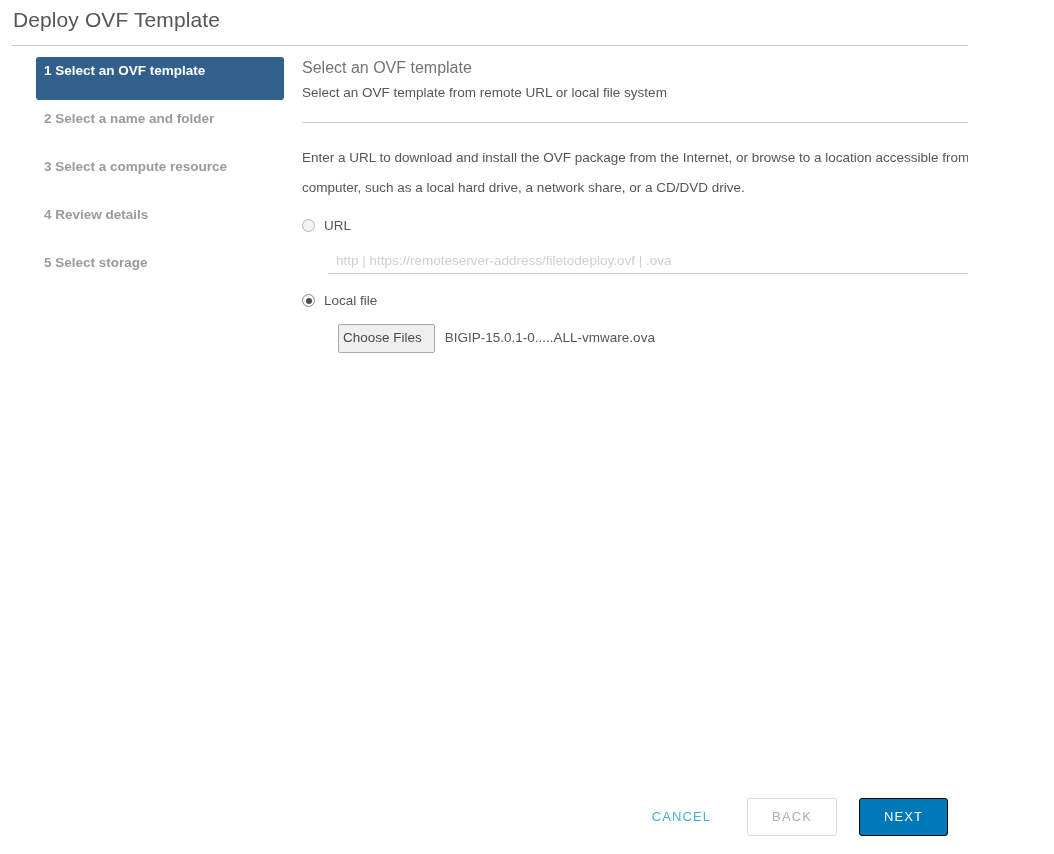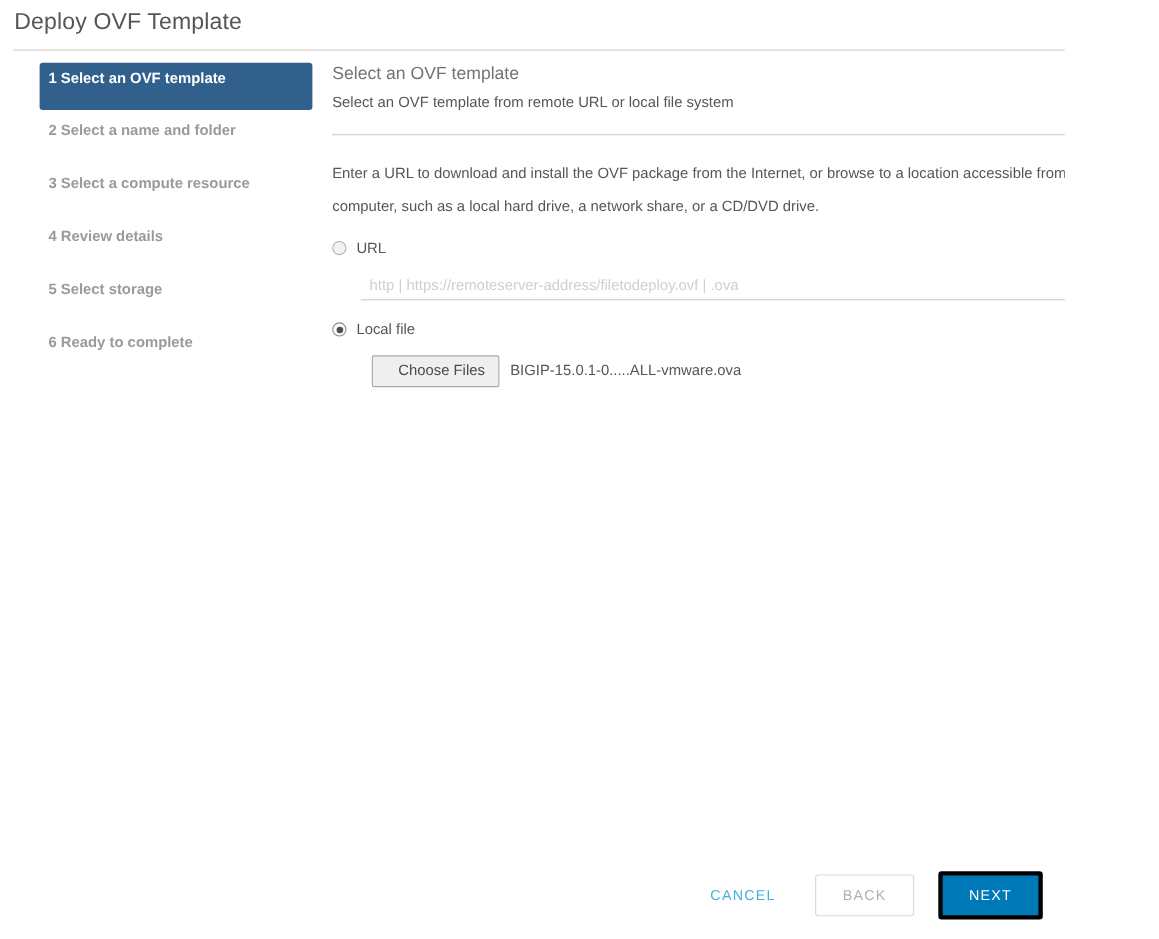--- a/index.html
+++ b/index.html
@@ -164,21 +164,21 @@
     margin-top: 14px;
     margin-left: 36px;
   }
   .choose-files-btn {
     font-family: "Liberation Sans", sans-serif;
     font-size: 13.5px;
     color: #4a4a4a;
     background: #efefef;
     border: 1px solid #a9a9a9;
     border-radius: 2px;
-    padding: 5px 12px 6px 23px;
+    padding: 5px 12px 6px 4px;
     line-height: 16px;
     cursor: pointer;
   }
   .file-name {
     font-size: 13.5px;
     color: #565656;
     margin-left: 10px;
     line-height: 18px;
   }
 
@@ -208,41 +208,40 @@
   .btn-outline {
     background: #ffffff;
     border: 1px solid #d8d8d8;
     color: #b0b0b0;
     padding: 10px 24px;
     margin-left: 22px;
     cursor: default;
   }
   .btn-primary {
     background: #0079b8;
-    border: 4px solid #000000;
+    border: 1px solid #000000;
     color: #ffffff;
     padding: 10px 24px;
     margin-left: 22px;
   }
 </style>
 </head>
 <body>
 
 <div class="wizard">
 
   <div class="wizard-title">Deploy OVF Template</div>
   <div class="title-rule"></div>
 
   <nav class="steps">
     <div class="step active">1 Select an OVF template</div>
     <div class="step">2 Select a name and folder</div>
     <div class="step">3 Select a compute resource</div>
     <div class="step">4 Review details</div>
     <div class="step">5 Select storage</div>
-    <div class="step">6 Ready to complete</div>
   </nav>
 
   <section class="content">
     <div class="content-heading">Select an OVF template</div>
     <div class="content-sub">Select an OVF template from remote URL or local file system</div>
     <div class="content-rule"></div>
 
     <p class="description">Enter a URL to download and install the OVF package from the Internet, or browse to a location accessible from your computer, such as a local hard drive, a network share, or a CD/DVD drive.</p>
 
     <div class="radio-row">

